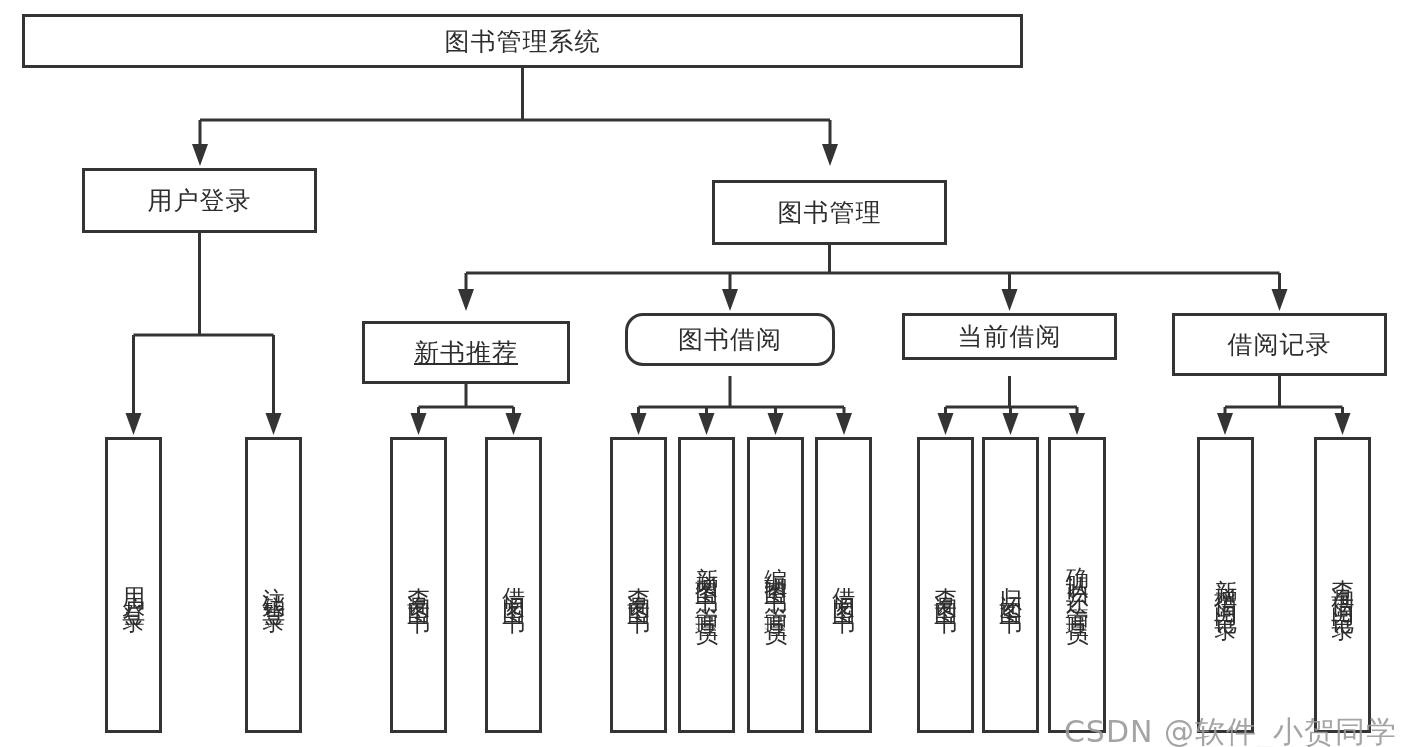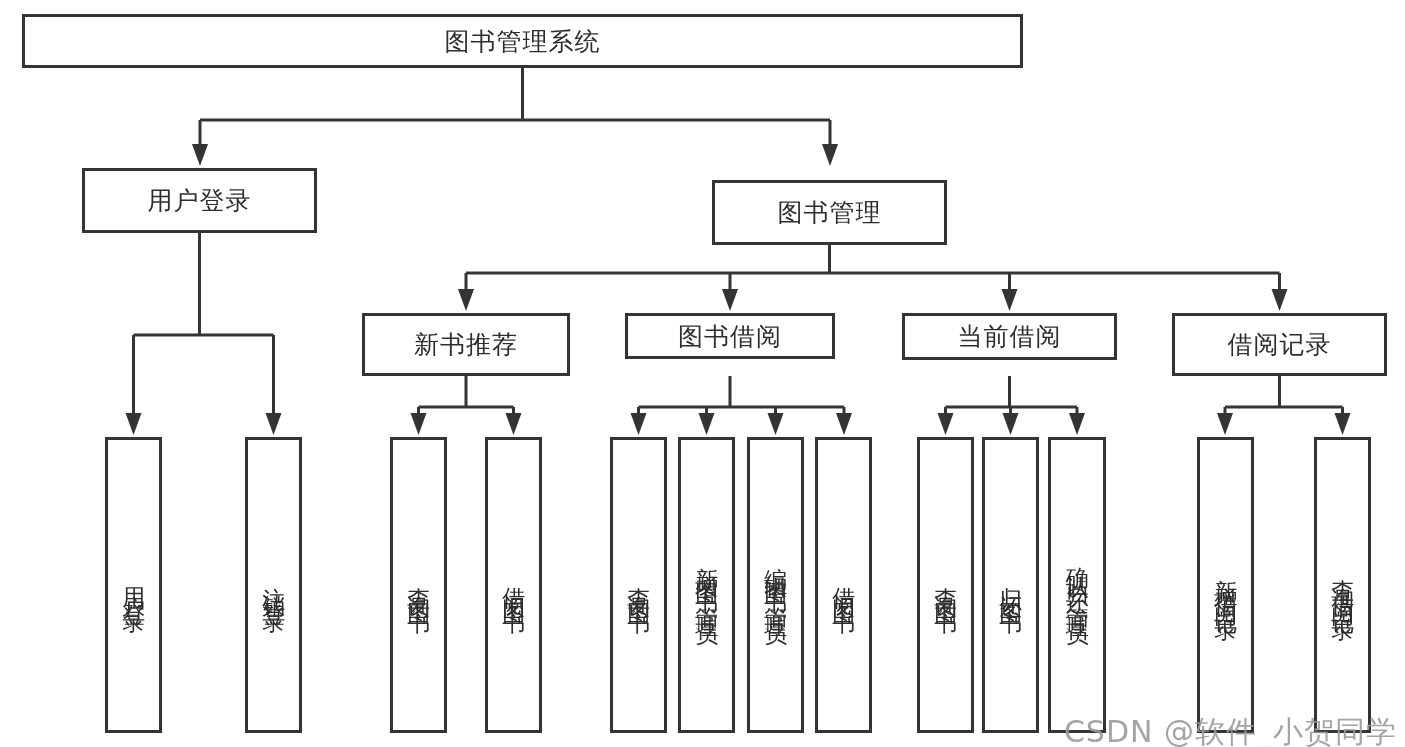--- a/index.html
+++ b/index.html
@@ -77,24 +77,24 @@
     <span>图书管理系统</span>
   </div>
 
   <div class="box" style="left:82px;top:168px;width:235px;height:65px;">
     <span>用户登录</span>
   </div>
   <div class="box" style="left:712px;top:180px;width:235px;height:65px;">
     <span>图书管理</span>
   </div>
 
-  <div class="box" style="left:362px;top:313px;width:208px;height:63px;">
+  <div class="box" style="left:362px;top:321px;width:208px;height:63px;text-decoration:underline;">
     <span>新书推荐</span>
   </div>
-  <div class="box" style="left:625px;top:313px;width:210px;height:46px;">
+  <div class="box" style="left:625px;top:313px;width:210px;height:53px;border-radius:18px;">
     <span>图书借阅</span>
   </div>
   <div class="box" style="left:902px;top:313px;width:215px;height:47px;">
     <span>当前借阅</span>
   </div>
   <div class="box" style="left:1172px;top:313px;width:215px;height:63px;">
     <span>借阅记录</span>
   </div>
 
   <div class="box leaf" style="left:105px;top:437px;width:57px;height:296px;">

